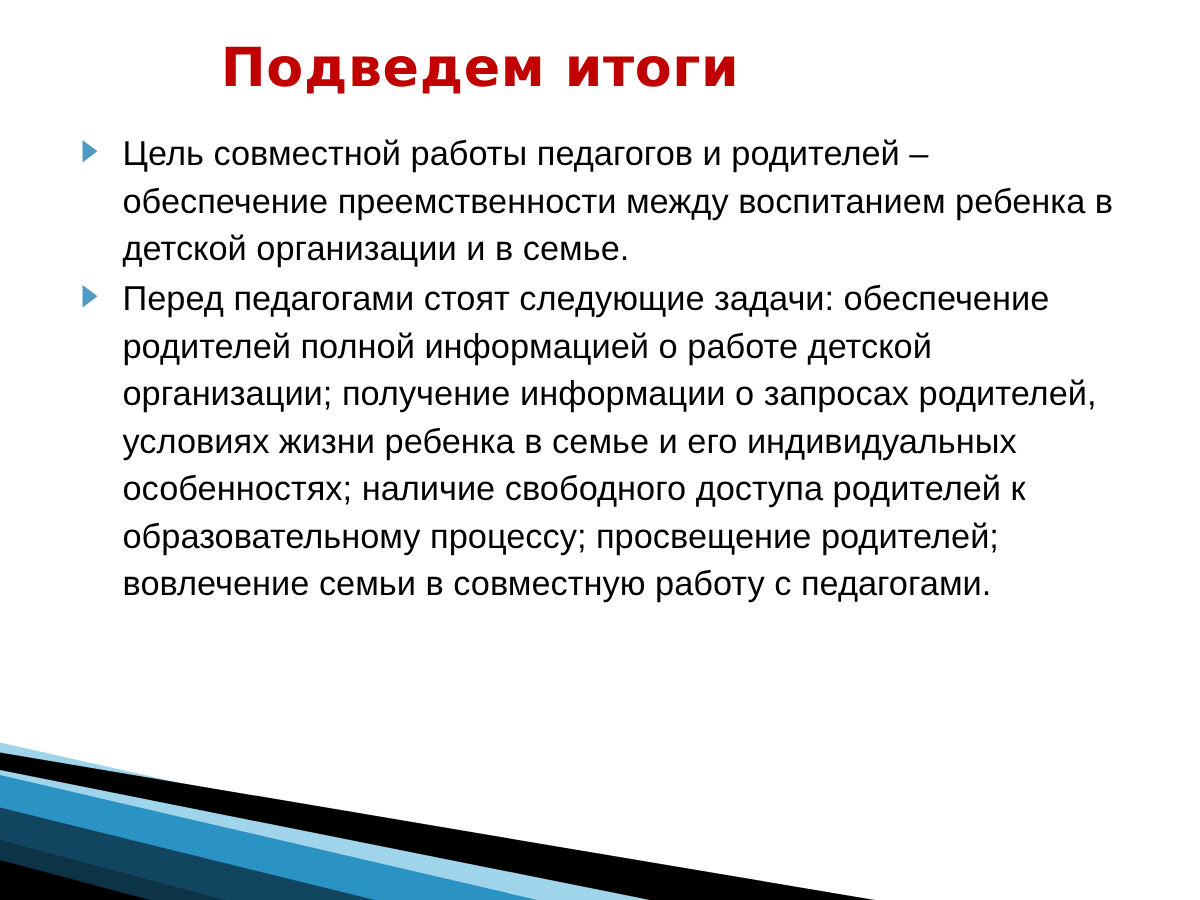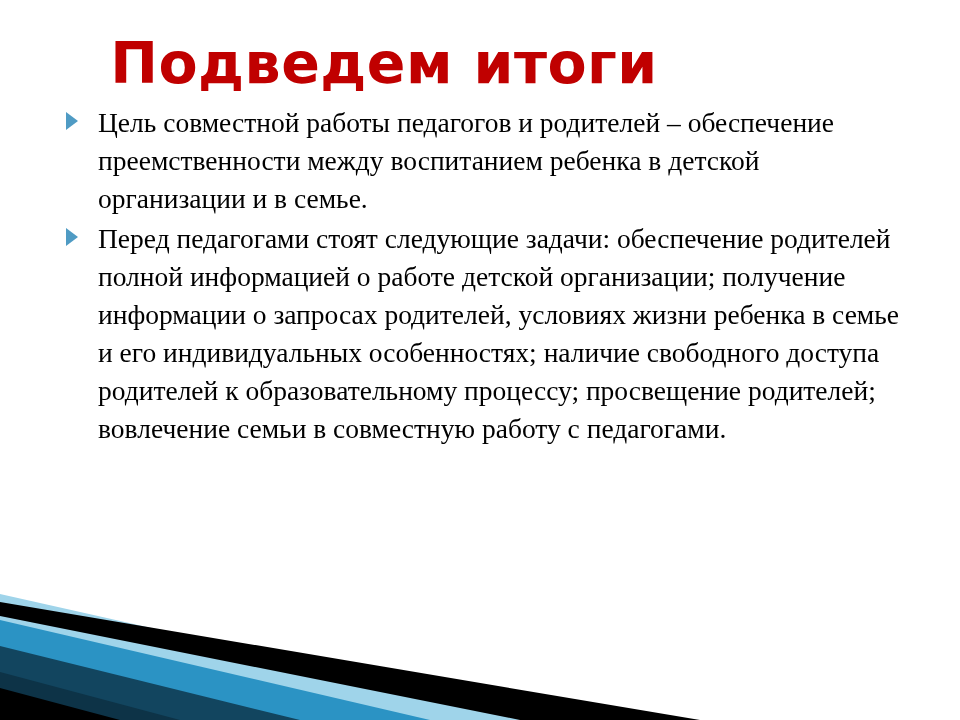--- a/index.html
+++ b/index.html
@@ -22,38 +22,38 @@
   }
   .slide-title {
     position: absolute;
     top: 30px;
     left: 0;
     width: 768px;
     text-align: center;
     color: #C00000;
     font-family: "DejaVu Sans", sans-serif;
     font-weight: bold;
-    font-size: 57px;
+    font-size: 43px;
     letter-spacing: 0.5px;
   }
   .body-list {
     position: absolute;
     top: 104px;
     left: 58px;
     width: 850px;
     margin: 0;
     padding: 0;
     list-style: none;
   }
   .bullet-item {
     position: relative;
     padding-left: 40px;
     margin-bottom: 2px;
     color: #000000;
-    font-family: Liberation Serif, serif;
+    font-family: Liberation Sans, sans-serif;
     font-size: 27.5px;
     line-height: 38px;
     text-align: left;
   }
   .bullet-marker {
     position: absolute;
     left: 8px;
     top: 8px;
     width: 0;
     height: 0;

